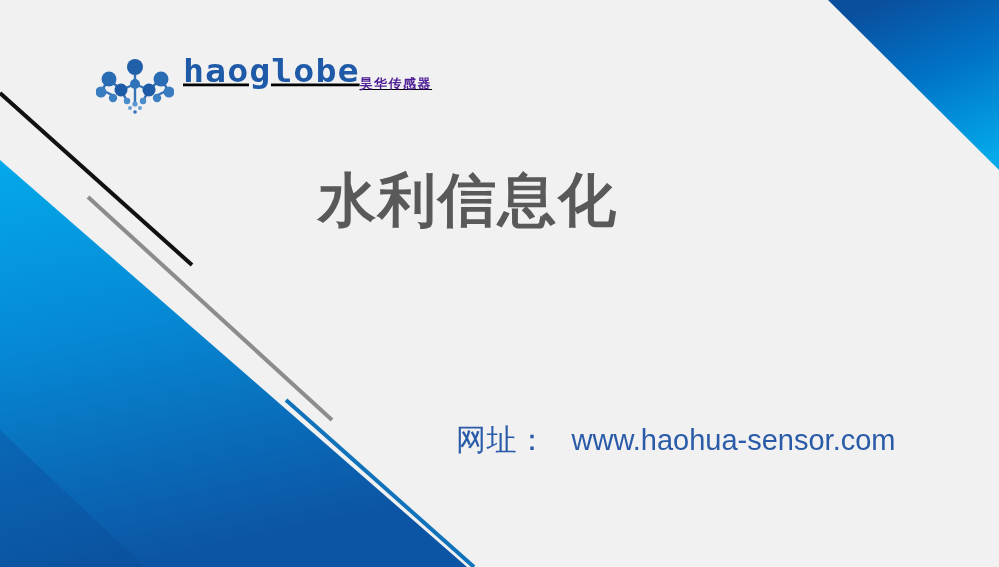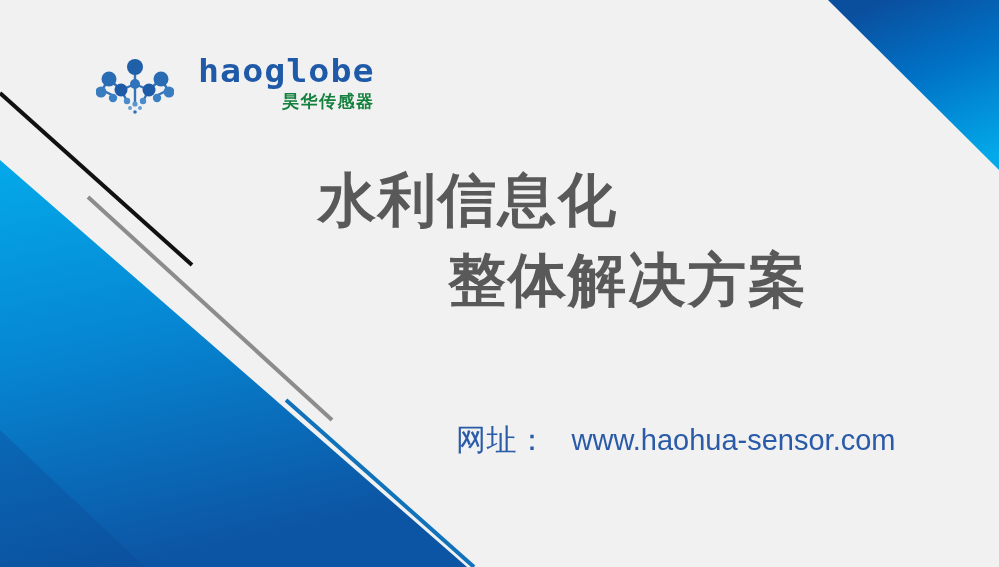--- a/index.html
+++ b/index.html
@@ -36,40 +36,40 @@
     height: 66px;
   }
   .logo-mark {
     width: 78px;
     height: 58px;
     flex: 0 0 auto;
     margin-top: 2px;
   }
   .logo-text-wrap {
     display: flex;
-    flex-direction: column;
     align-items: flex-end;
-    margin-left: 24px;
+    margin-left: 9px;
     line-height: 1;
+    text-decoration: underline;
   }
   .logo-wordmark {
     font-family: "DejaVu Sans Mono", "Liberation Mono", monospace;
     font-size: 35px;
     font-weight: bold;
     letter-spacing: 1px;
     color: #1f5aa8;
     line-height: 1;
     transform: scaleY(0.92);
     transform-origin: left top;
   }
   .logo-sub {
-    font-size: 17px;
+    font-size: 13px;
     font-weight: bold;
     letter-spacing: 1.5px;
-    color: #15803d;
+    color: #4c1d95;
     margin-top: 3px;
   }
 
   
   .headline {
     position: absolute;
     left: 0;
     top: 160px;
     width: 987px;
     color: #595959;
@@ -186,18 +186,17 @@
     </svg>
 
     <div class="logo-text-wrap">
       <div class="logo-wordmark">haoglobe</div>
       <div class="logo-sub">昊华传感器</div>
     </div>
   </div>
 
   <div class="headline">
     <span class="line1">水利信息化</span>
-    <span class="line2">整体解决方案</span>
   </div>
 
   <div class="website"><span>网址：</span><span class="url">www.haohua-sensor.com</span></div>
 
 </div>
 
 </body></html>

